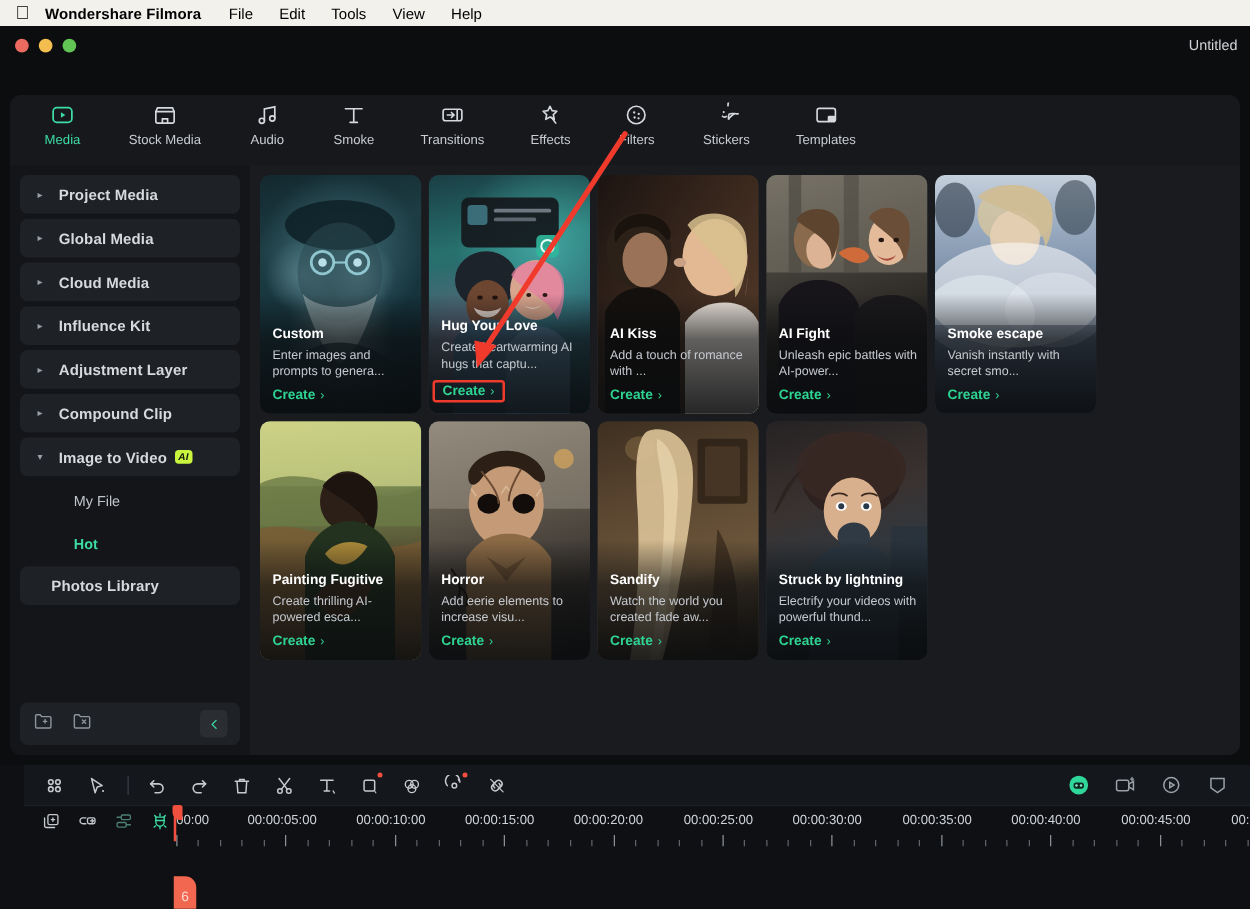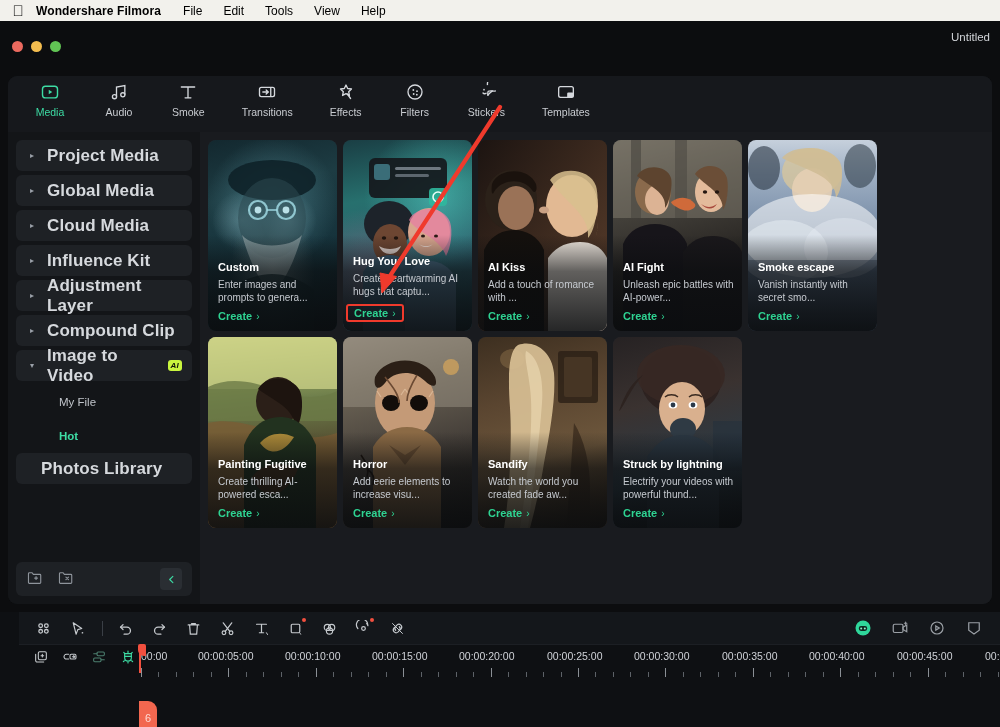--- a/index.html
+++ b/index.html
@@ -21,21 +21,21 @@
   }
   .menubar .app-name{
     font-size:12px; font-weight:bold; color:#000; margin-right:22px; letter-spacing:.1px;
   }
   .menubar .mi{ font-size:12px; color:#000; margin-right:21px; }
 
   
   .window{ width:1000px; height:706px; background:#0c0d0f; position:relative; }
 
   .titlebar{
-    height:31px; display:flex; align-items:flex-end; padding:0 12px;
+    height:31px; display:flex; align-items:center; padding:0 12px;
     background:#0c0d0f; position:relative;
   }
   .traffic{ display:flex; gap:8px; align-items:center; }
   .dot{ width:11px; height:11px; border-radius:50%; }
   .dot.red{background:#ec6a5f;} .dot.yellow{background:#f4bd4f;} .dot.green{background:#61c454;}
   .doc-title{
     position:absolute; right:10px; top:50%; transform:translateY(-50%);
     font-size:11.5px; color:#d2d4d8;
   }
 
@@ -72,21 +72,21 @@
   .nav-item{
     height:31px; border-radius:6px; background:#1e2125;
     display:flex; align-items:center; padding:0 10px; margin-bottom:4px;
     cursor:pointer;
   }
   .nav-item .caret{
     width:12px; font-size:8px; color:#9aa0a8; flex-shrink:0;
     display:flex; align-items:center; justify-content:center;
   }
   .nav-item .nlabel{
-    font-size:17px; color:#d6d9dd; font-weight:bold; margin-left:9px; letter-spacing:.1px;
+    font-size:12px; color:#d6d9dd; font-weight:bold; margin-left:9px; letter-spacing:.1px;
   }
   .nav-item.expanded{ background:#1e2125; }
   .ai-badge{
     margin-left:6px; background:#c9f53e; color:#12160a; font-size:8px;
     font-weight:bold; font-style:italic; border-radius:3px; padding:1px 3px 0 3px;
     line-height:10px; letter-spacing:.2px;
   }
   .sub-item{
     height:34px; display:flex; align-items:center; padding-left:43px;
     font-size:11.5px; cursor:pointer; color:#c0c4ca;
@@ -203,20 +203,30 @@
       <div class="tab active">
         <span class="ticon">
           <svg width="20" height="20" viewBox="0 0 24 24" fill="none" stroke="#3ddca4" stroke-width="1.7">
             <rect x="3" y="5" width="18" height="14" rx="3.5"></rect>
             <path d="M10.5 9.3l4.2 2.7-4.2 2.7z" fill="#3ddca4" stroke="none"></path>
           </svg>
         </span>
         <span class="tlabel">Media</span>
       </div>
 
+      <div class="tab">
+        <span class="ticon">
+          <svg width="20" height="20" viewBox="0 0 24 24" fill="none" stroke="#d5d8dd" stroke-width="1.6">
+            <path d="M3.2 8.8h17.6v9.2a1.8 1.8 0 01-1.8 1.8H5a1.8 1.8 0 01-1.8-1.8z"></path>
+            <path d="M3.2 8.8l1.6-3.6h14.4l1.6 3.6"></path>
+            <path d="M9.5 19.8v-4.1h5v4.1"></path>
+          </svg>
+        </span>
+        <span class="tlabel">Stock Media</span>
+      </div>
 
       <div class="tab">
         <span class="ticon">
           <svg width="20" height="20" viewBox="0 0 24 24" fill="none" stroke="#d5d8dd" stroke-width="1.6">
             <path d="M9 17.5V6.2l10-2v11.1"></path>
             <circle cx="6.6" cy="17.6" r="2.5"></circle>
             <circle cx="16.6" cy="15.4" r="2.5"></circle>
           </svg>
         </span>
         <span class="tlabel">Audio</span>

